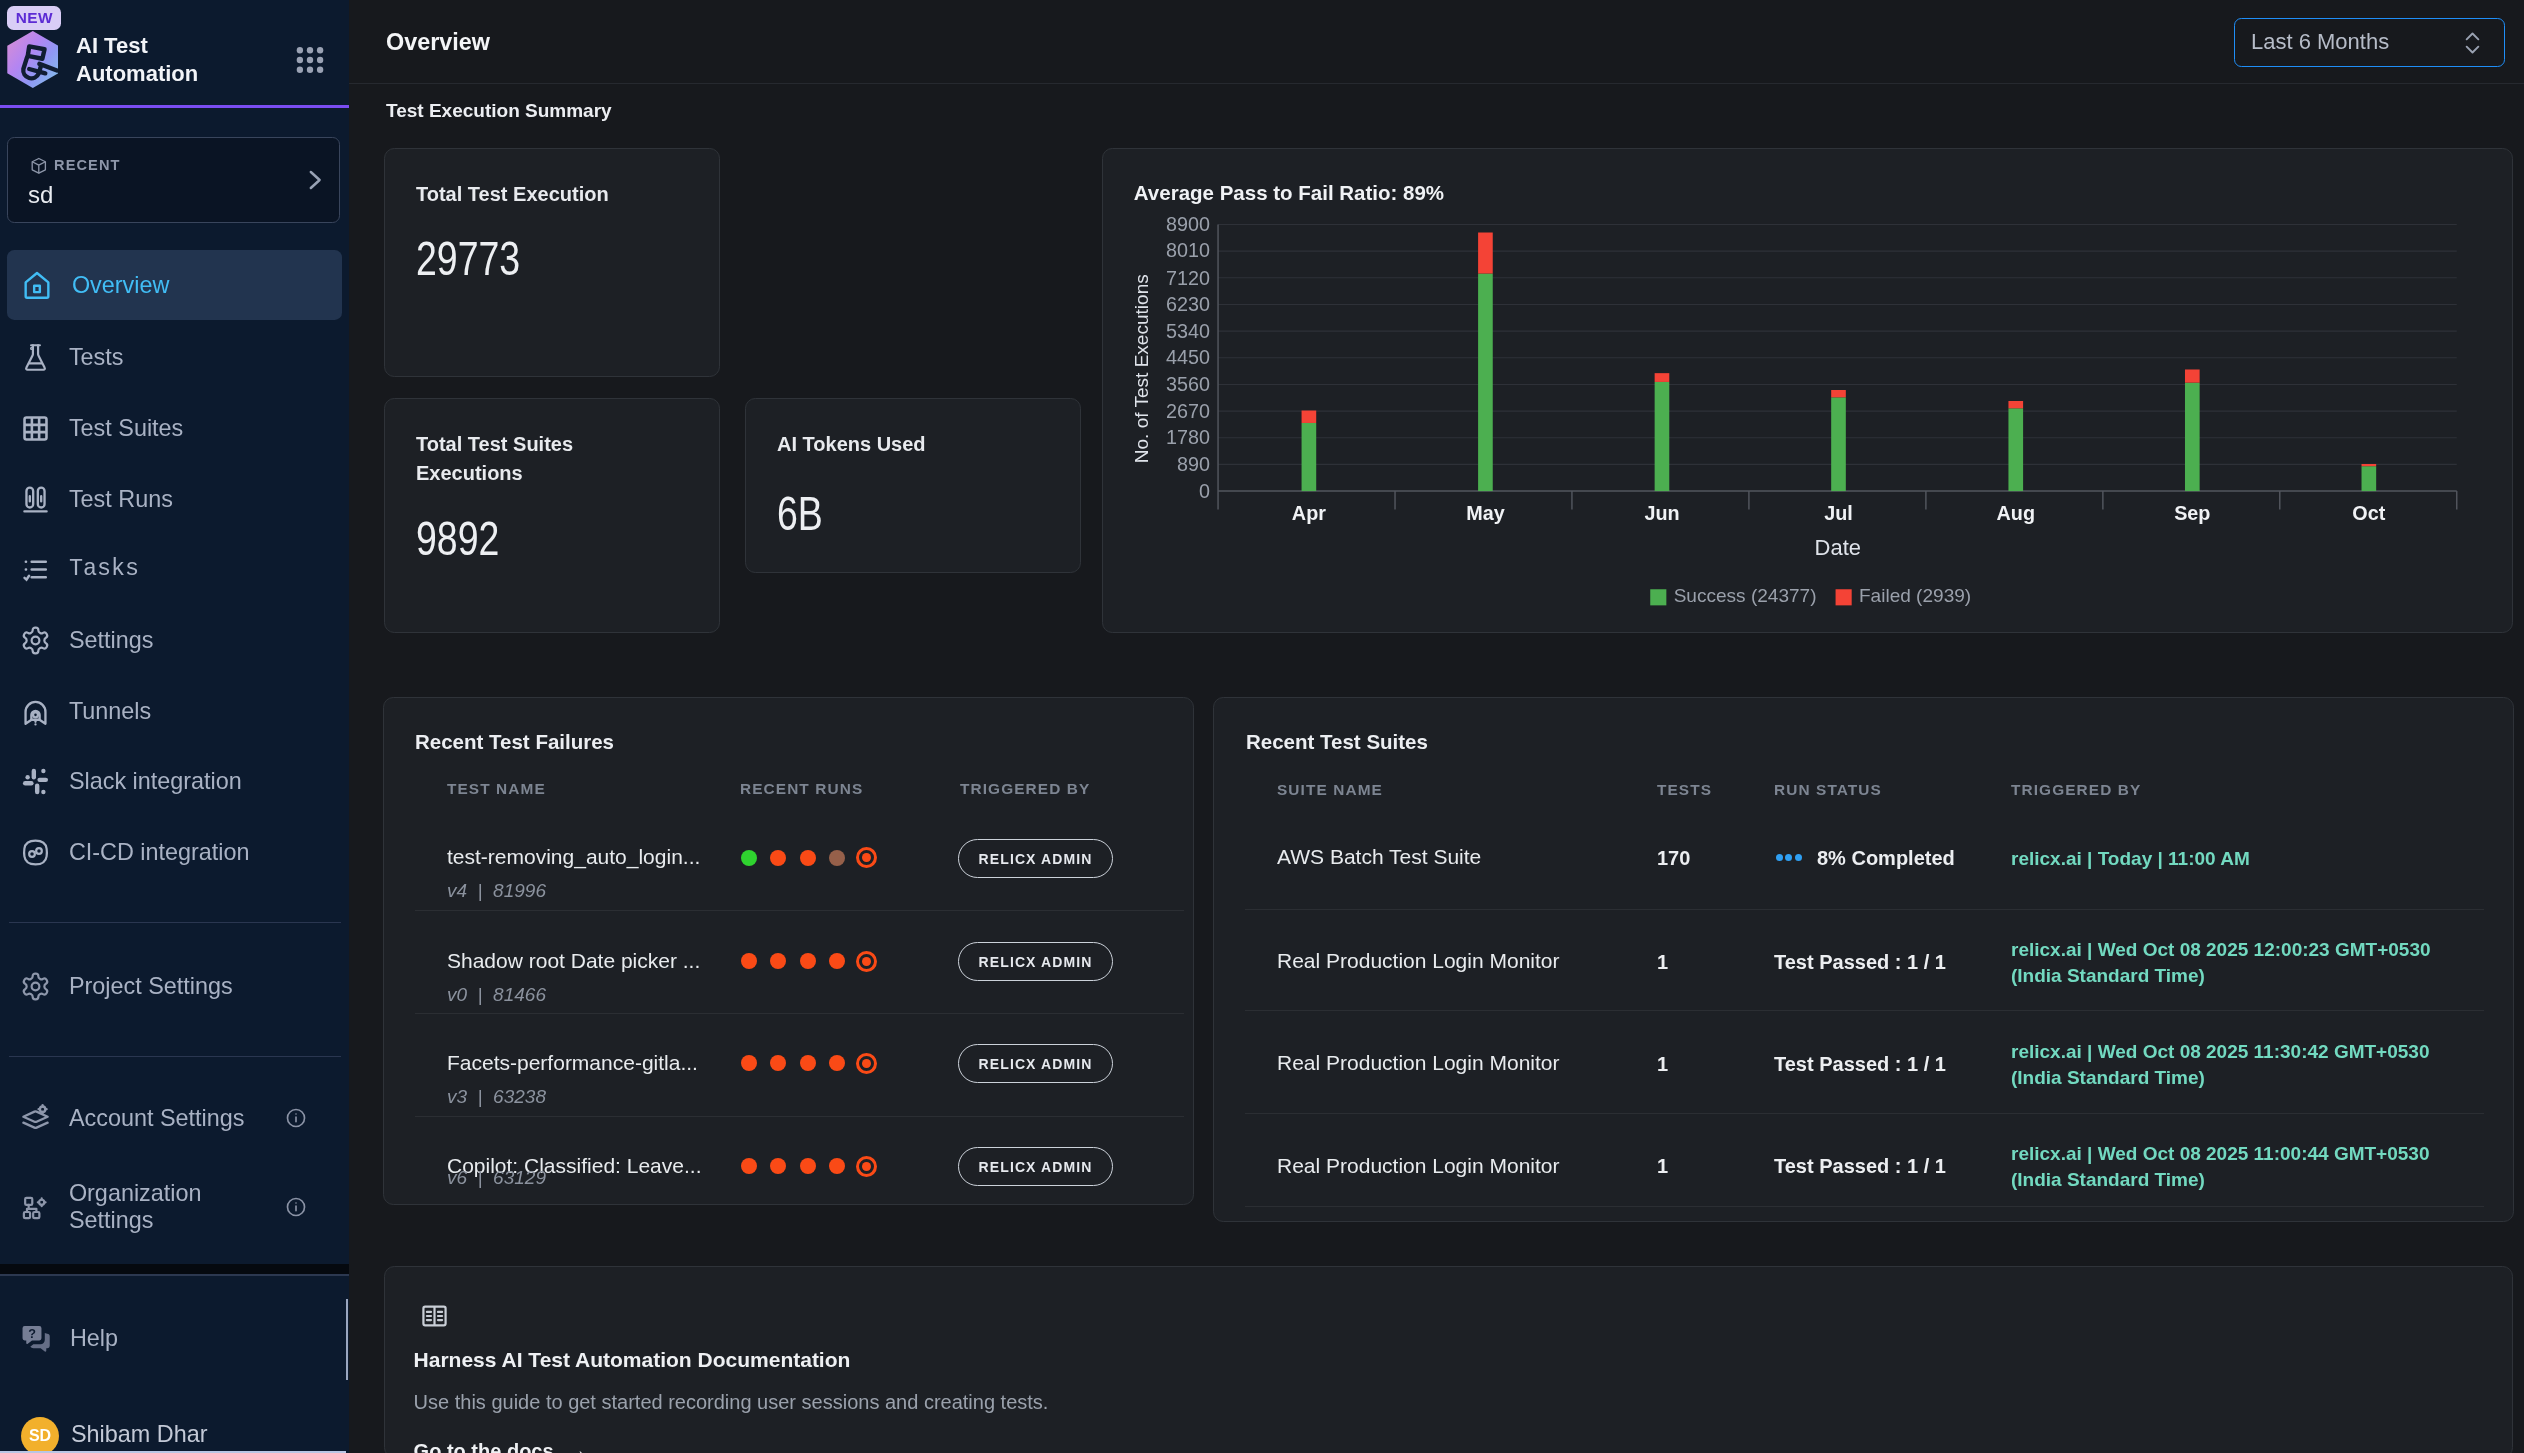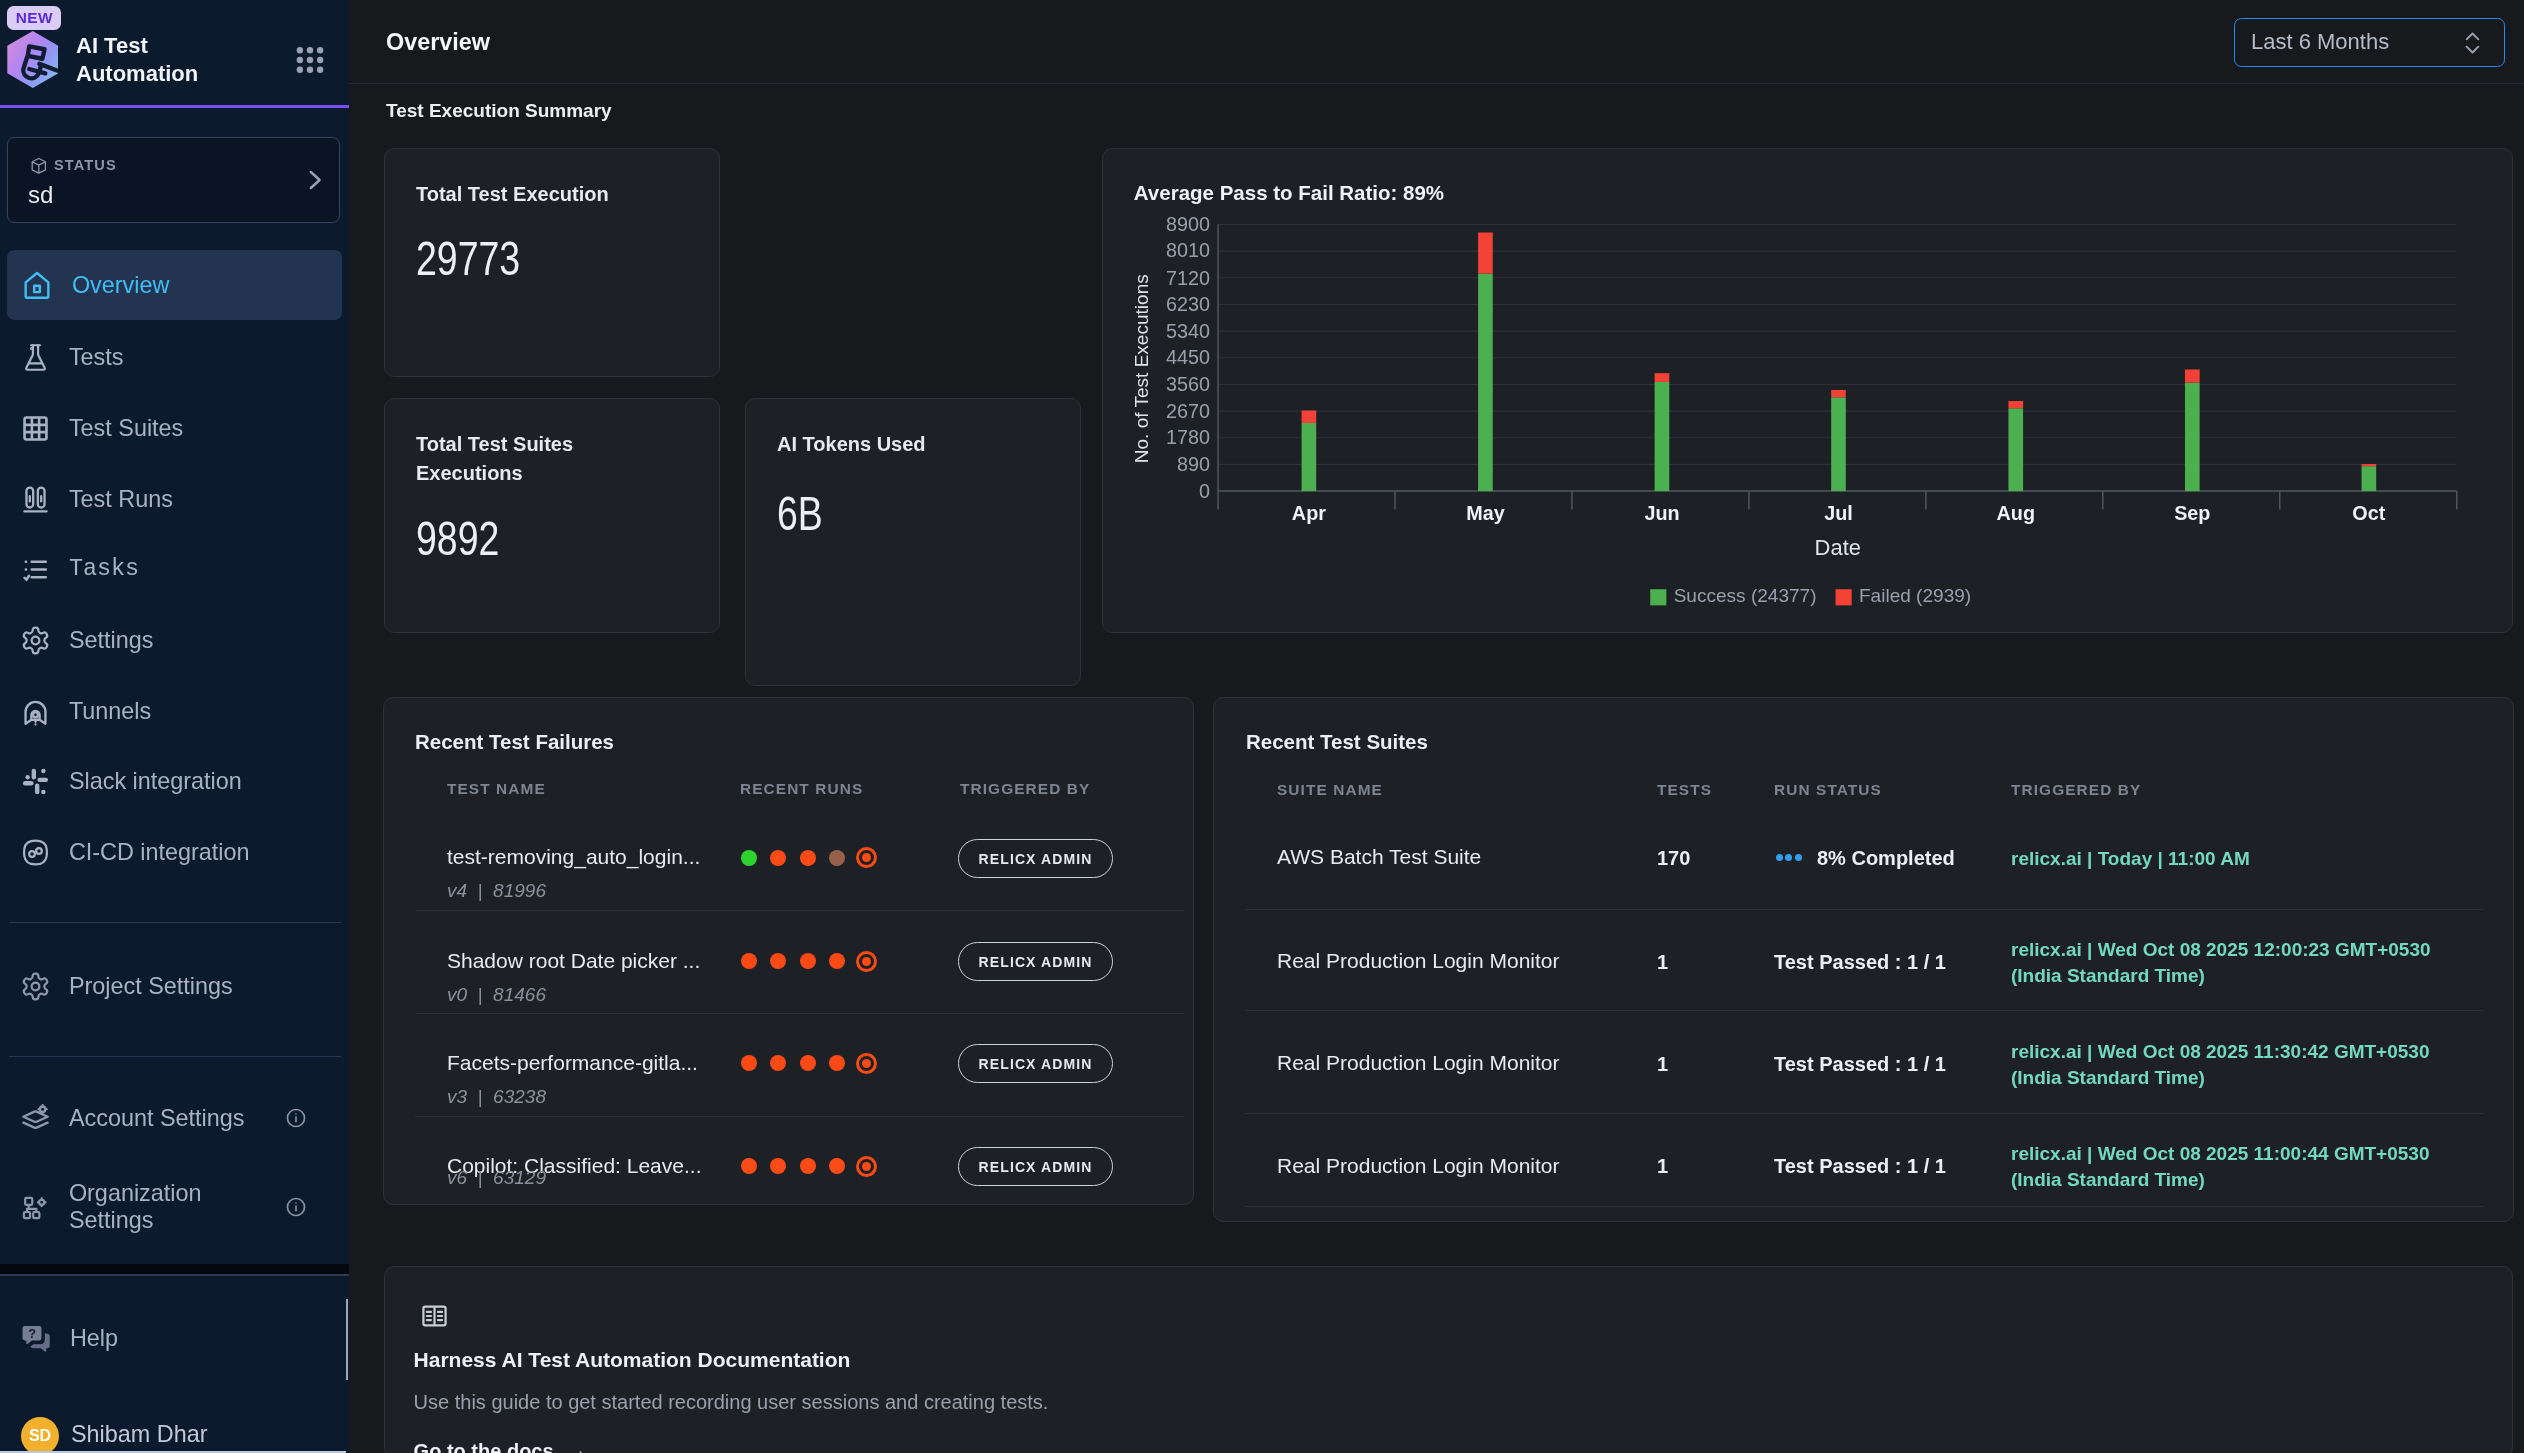--- a/index.html
+++ b/index.html
@@ -61,21 +61,21 @@
           <path d="M44 45l24 9"></path>
           <path d="M30 52l22 6"></path>
         </svg></div>
     <div class="abs apptitle">AI Test<br>Automation</div>
     <div class="abs pline"></div>
     <div class="abs projbox"></div>
     <svg class="abs" style="left:30px;top:157px;" width="17.6" height="17.6" viewBox="0 0 24 24" fill="none" stroke="#8d96a9" stroke-width="1.8" stroke-linejoin="round">
         <path d="M12 2 21 6.5v11L12 22 3 17.5v-11Z"></path>
         <path d="M3 6.5 12 11l9-4.5M12 11v11"></path>
       </svg>
-    <div class="abs projlabel">STATUS</div>
+    <div class="abs projlabel">RECENT</div>
     <div class="abs projname">sd</div>
     <svg class="abs" style="left:305px;top:169px;" width="19" height="22" viewBox="0 0 26 30" fill="none" stroke="#98a2b5" stroke-width="3.4" stroke-linecap="round" stroke-linejoin="round">
         <path d="M8 4 20 15 8 26"></path>
       </svg>
     <svg class="abs" style="left:296px;top:47px;" width="28" height="26" viewBox="0 0 38 36">
         <g fill="#9aa2b4">
           <circle cx="5" cy="4.5" r="4.4"></circle>
           <circle cx="19" cy="4.5" r="4.4"></circle>
           <circle cx="33" cy="4.5" r="4.4"></circle>
           <circle cx="5" cy="18" r="4.4"></circle>
@@ -224,21 +224,21 @@
         </svg></div>
     <div class="abs seclabel">Test Execution Summary</div>
     <div class="card" style="left:35px;top:148px;width:336px;height:229px;">
       <div class="ct">Total Test Execution</div>
       <div class="bignum" style="top:82px;">29773</div>
     </div>
     <div class="card" style="left:35px;top:398px;width:336px;height:235px;">
       <div class="ct" style="width:212px;">Total Test Suites Executions</div>
       <div class="bignum" style="top:112px;">9892</div>
     </div>
-    <div class="card" style="left:396px;top:398px;width:336px;height:288px;">
+    <div class="card" style="left:396px;top:398px;width:336px;height:175px;">
       <div class="ct">AI Tokens Used</div>
       <div class="bignum" style="top:87px;">6B</div>
     </div>
     <div class="card" id="chartcard" style="left:753px;top:148px;width:1411px;height:485px;">
       <svg width="1408" height="482" viewBox="0 0 1922 658" font-family="Liberation Sans,sans-serif">
         <text x="42" y="70" font-size="28" font-weight="bold" fill="#f0f2f5">Average Pass to Fail Ratio: 89%</text>
         <g stroke="#2e3138" stroke-width="1.5">
           <line x1="157" y1="103" x2="1848" y2="103"></line>
           <line x1="157" y1="139.4" x2="1848" y2="139.4"></line>
           <line x1="157" y1="175.8" x2="1848" y2="175.8"></line>

